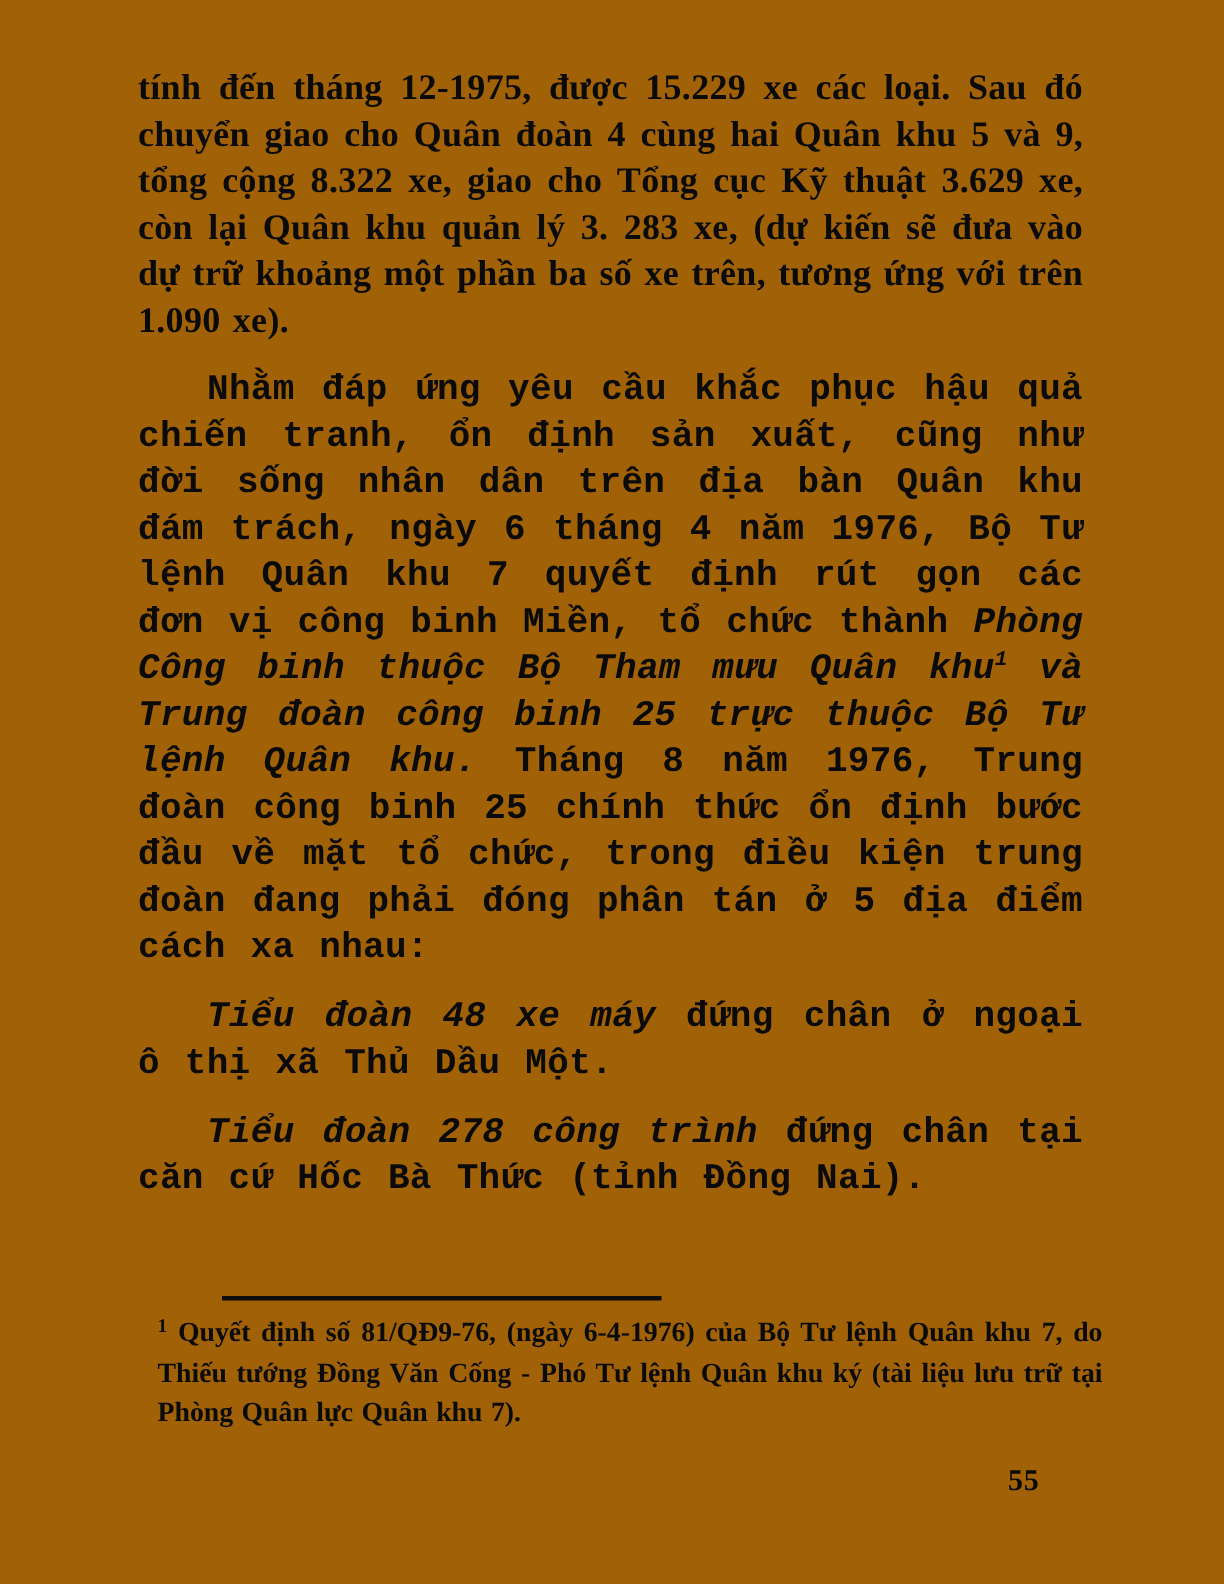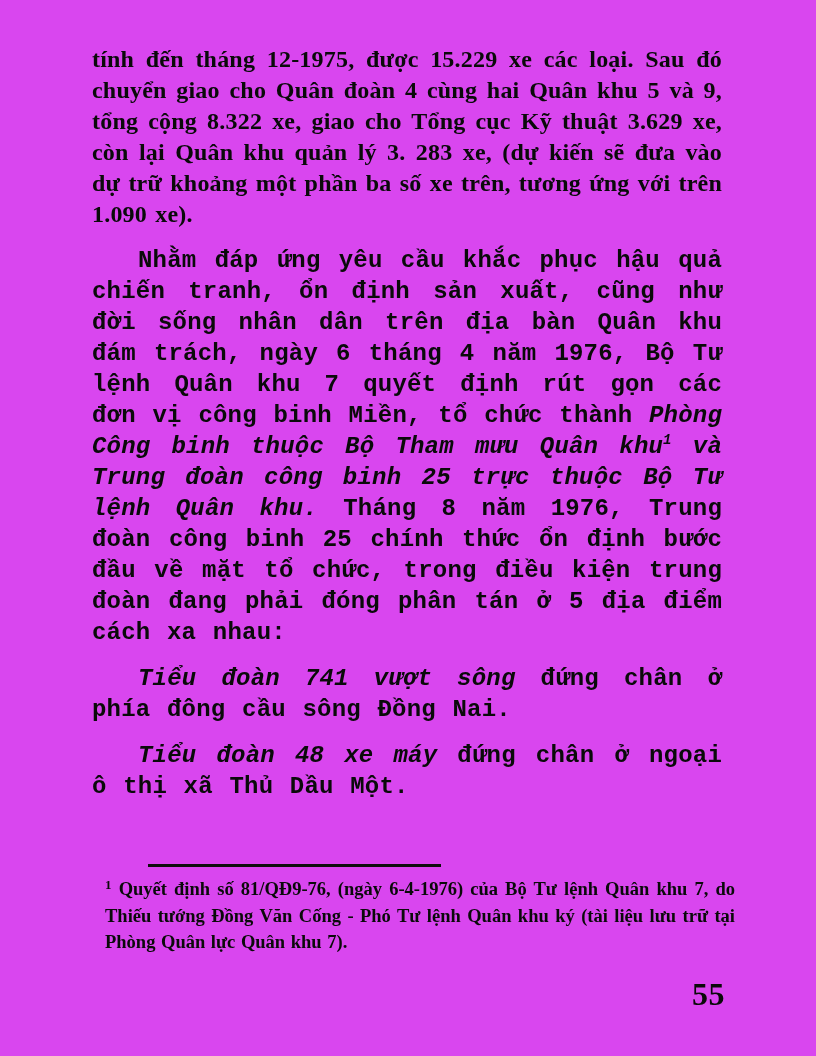--- a/index.html
+++ b/index.html
@@ -1,21 +1,21 @@
 <!DOCTYPE html>
 <html lang="vi"><head>
 <meta charset="utf-8">
 <style>
   html, body { margin: 0; padding: 0; background: #e8e8e8; }
   .page {
     position: relative;
     width: 816px;
     height: 1056px;
     margin: 0 auto;
-    background: #d946ef;
+    background: #a16207;
     color: #0a0a0a;
     font-family: "Liberation Serif", "DejaVu Serif", serif;
     box-sizing: border-box;
     padding: 44px 94px 0 92px;
     overflow: hidden;
   }
   .body-text { display: block; }
   .para {
     margin: 0 0 15px 0;
     font-size: 24px;
@@ -55,42 +55,42 @@
     margin-left: 13px;
   }
   .footnote sup.fn-marker {
     font-size: 13px;
     line-height: 0;
     vertical-align: 6px;
     font-weight: 700;
   }
   .page-number {
     position: absolute;
-    left: 692px;
+    left: 672px;
     top: 976px;
-    font-size: 32px;
+    font-size: 20px;
     font-weight: 700;
     letter-spacing: 0.5px;
   }
 </style>
 </head>
 <body>
 
 <div class="page">
 
   <main class="body-text">
 
     <p class="para"><span>tính đến tháng 12-1975, được 15.229 xe các loại. Sau đó chuyển giao cho Quân đoàn 4 cùng hai Quân khu 5 và 9, tổng cộng 8.322 xe, giao cho Tổng cục Kỹ thuật 3.629 xe, còn lại Quân khu quản lý 3. 283 xe, (dự kiến sẽ đưa vào dự trữ khoảng một phần ba số xe trên, tương ứng với trên 1.090 xe).</span></p>
 
     <p class="para indent"><span>Nhằm đáp ứng yêu cầu khắc phục hậu quả chiến tranh, ổn định sản xuất, cũng như đời sống nhân dân trên địa bàn Quân khu đám trách, ngày 6 tháng 4 năm 1976, Bộ Tư lệnh Quân khu 7 quyết định rút gọn các đơn vị công binh Miền, tổ chức thành </span><span class="em">Phòng Công binh thuộc Bộ Tham mưu Quân khu</span><sup class="fn-ref">1</sup><span class="em"> và Trung đoàn công binh 25 trực thuộc Bộ Tư lệnh Quân khu.</span><span> Tháng 8 năm 1976, Trung đoàn công binh 25 chính thức ổn định bước đầu về mặt tổ chức, trong điều kiện trung đoàn đang phải đóng phân tán ở 5 địa điểm cách xa nhau:</span></p>
 
-    <p class="para indent"><span class="em">Tiểu đoàn 741 vượt sông</span><span> đứng chân ở phía đông cầu sông Đồng Nai.</span></p>
 
     <p class="para indent"><span class="em">Tiểu đoàn 48 xe máy</span><span> đứng chân ở ngoại ô thị xã Thủ Dầu Một.</span></p>
 
+    <p class="para indent"><span class="em">Tiểu đoàn 278 công trình</span><span> đứng chân tại căn cứ Hốc Bà Thức (tỉnh Đồng Nai).</span></p>
 
   </main>
 
   <div class="footnote-sep"></div>
 
   <div class="footnote"><sup class="fn-marker">1</sup><span> Quyết định số 81/QĐ9-76, (ngày 6-4-1976) của Bộ Tư lệnh Quân khu 7, do Thiếu tướng Đồng Văn Cống - Phó Tư lệnh Quân khu ký (tài liệu lưu trữ tại Phòng Quân lực Quân khu 7).</span></div>
 
   <div class="page-number">55</div>
 
 </div>

